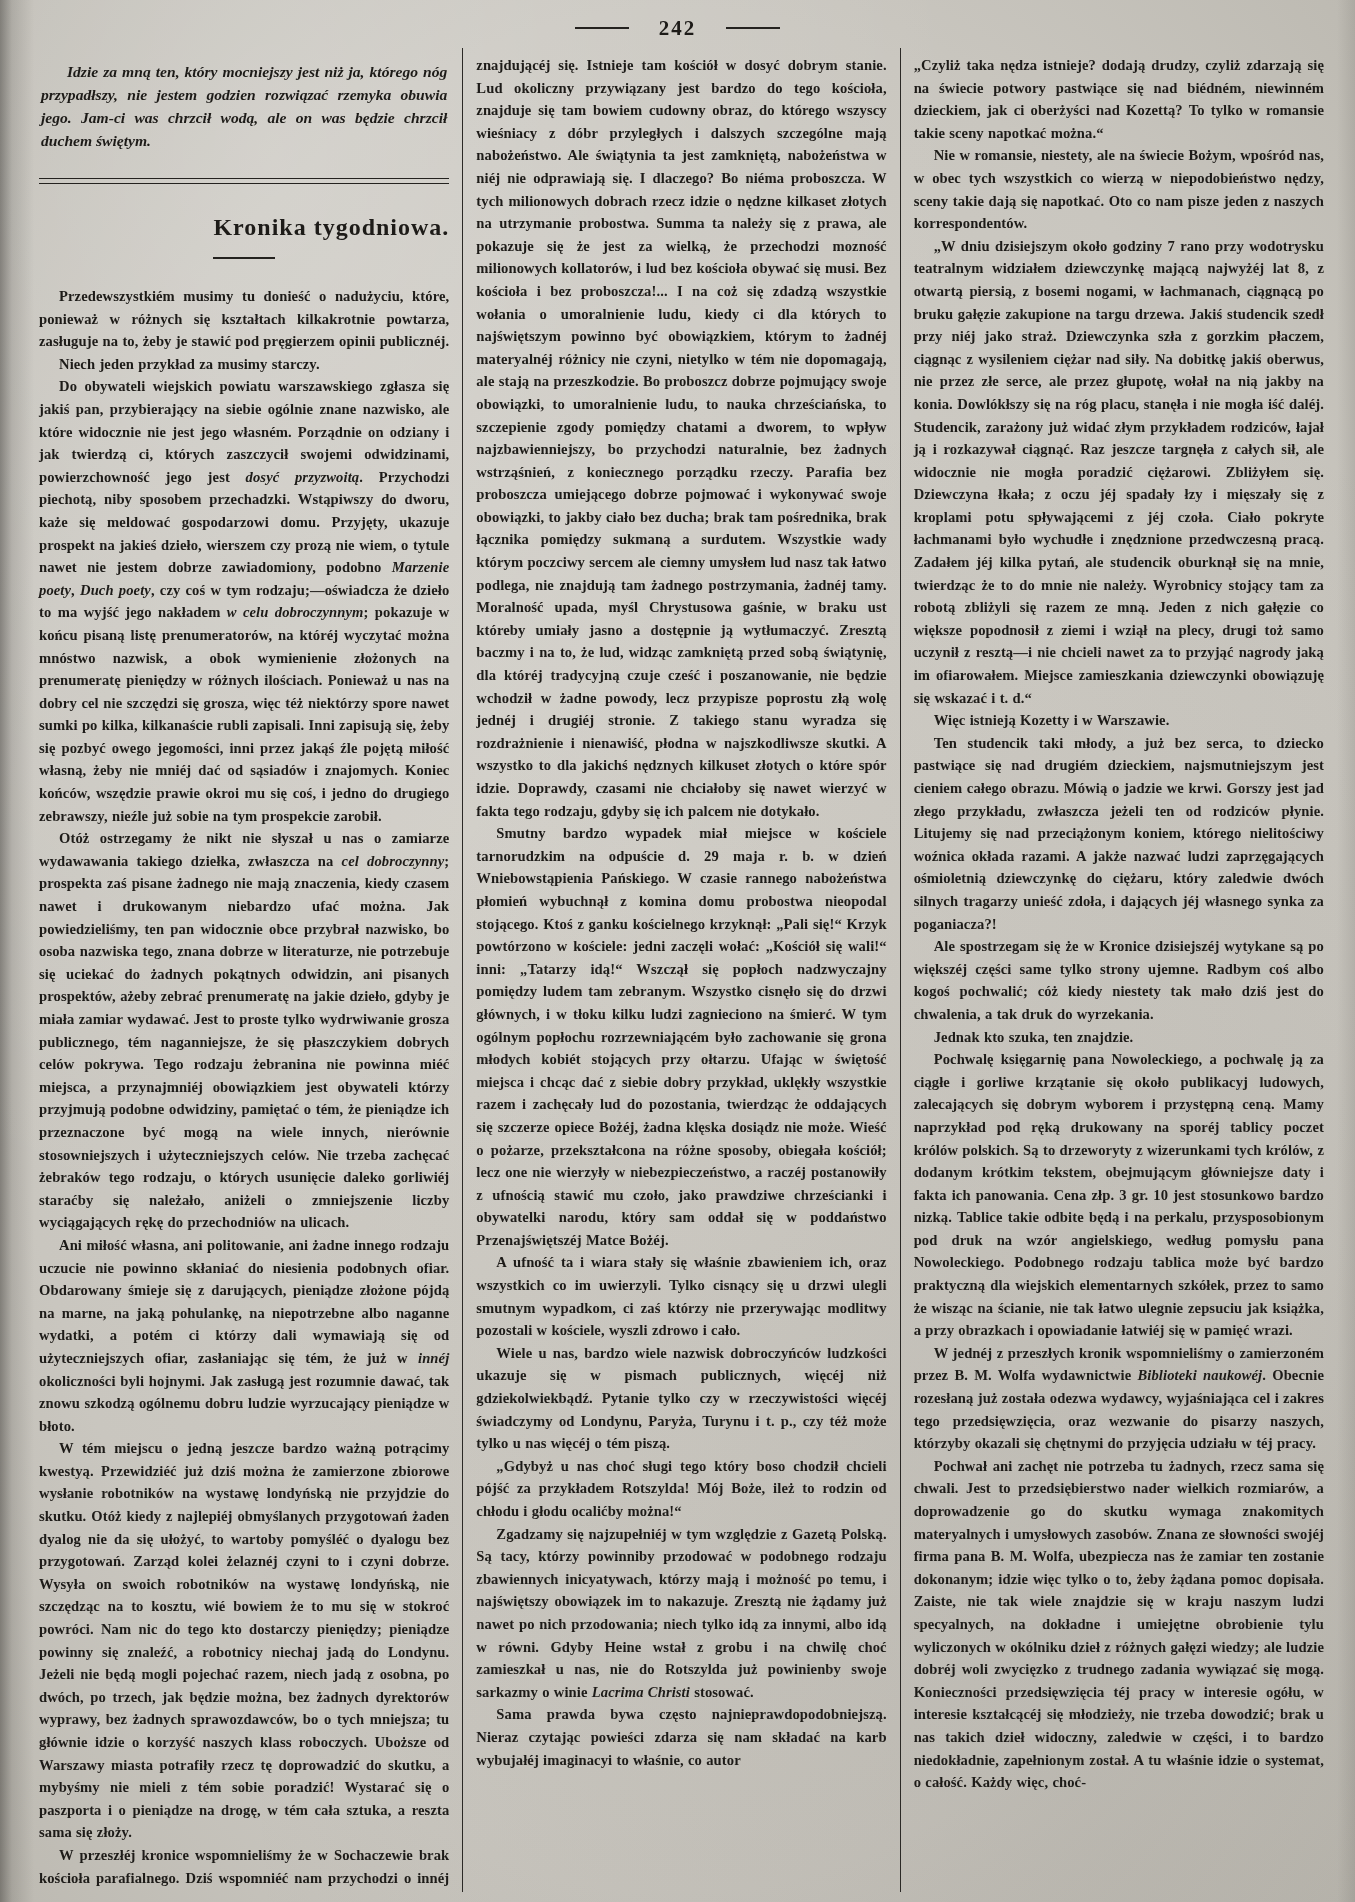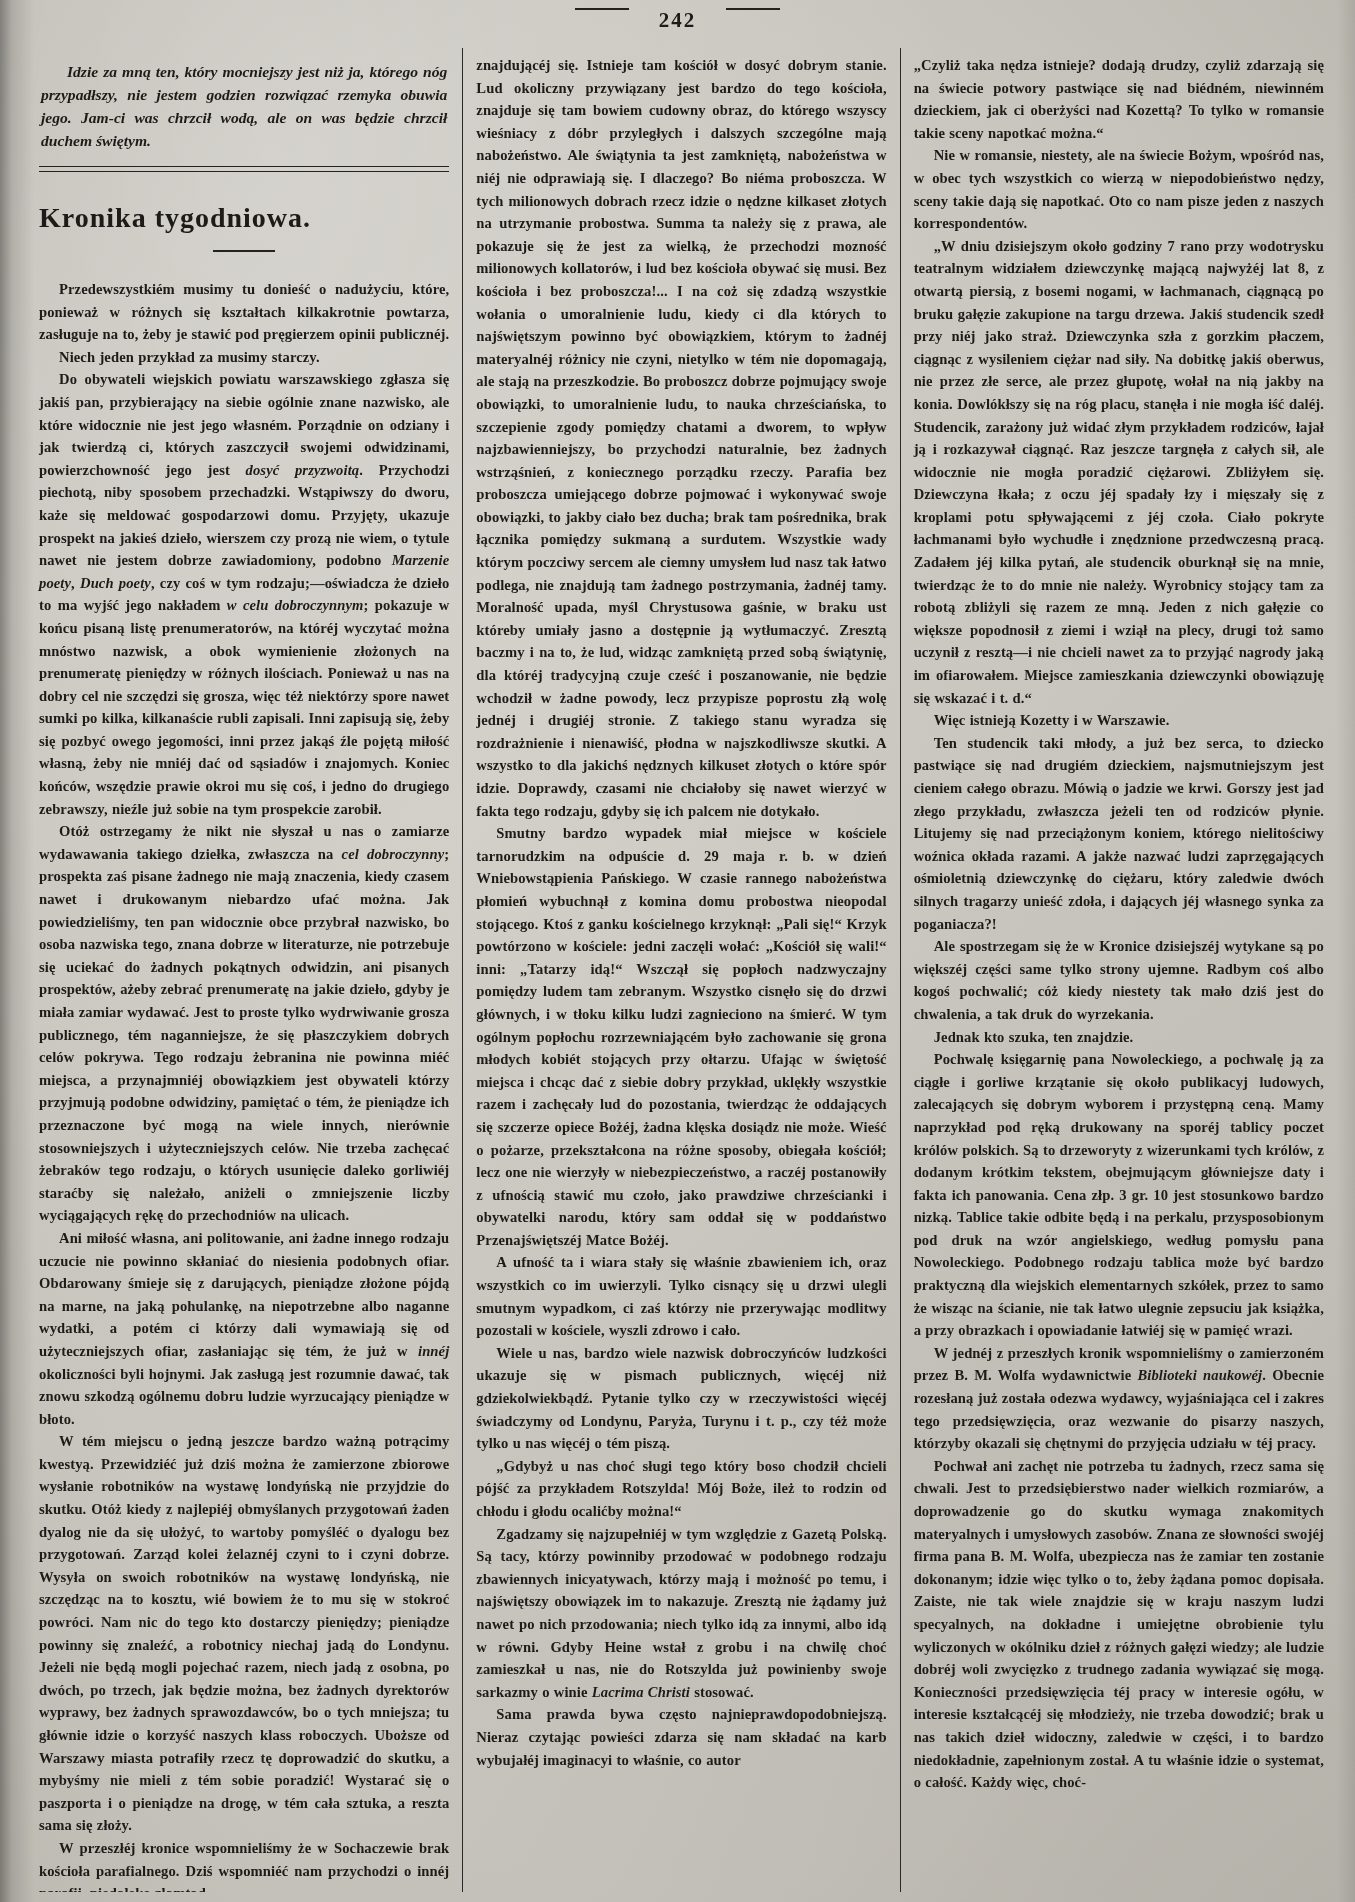--- a/index.html
+++ b/index.html
@@ -13,47 +13,47 @@
     background:
       linear-gradient(90deg, rgba(25,23,20,.40) 0px, rgba(25,23,20,.14) 12px, rgba(25,23,20,0) 34px),
       linear-gradient(270deg, rgba(25,23,20,.10) 0px, rgba(25,23,20,0) 18px),
       radial-gradient(ellipse at 20% 8%, rgba(255,255,255,.22), rgba(255,255,255,0) 45%),
       radial-gradient(ellipse at 80% 90%, rgba(90,85,75,.12), rgba(0,0,0,0) 55%),
       radial-gradient(ellipse at 50% 50%, #d2cfc8 0%, #c9c6bf 70%, #bdbab2 100%);
     font-family:"Liberation Serif","DejaVu Serif",serif;
   }
   .page-header{
     height:40px;
-    display:flex;justify-content:center;
+    display:flex;align-items:center;justify-content:center;
     padding-top:8px;
   }
   .num-rule{display:inline-block;width:54px;height:2px;background:#24221f;margin:0 30px;}
   .page-num{font-size:21px;font-weight:600;letter-spacing:2px;}
   .cols{
     display:flex;
     padding:0 18px 0 26px;
     height:1844px;
   }
   .col{flex:1 1 0;padding:0 13px;overflow:hidden;}
   .col + .col{border-left:1.6px solid #2b2926;padding-left:13px;}
   .epigraph{
-    margin:12px 2px 14px 2px;
+    margin:12px 2px 26px 2px;
     font-style:italic;font-weight:700;
     font-size:15.6px;line-height:23px;
     text-indent:26px;text-align:justify;
   }
   .double-rule{
     height:4px;margin:2px 0 0 0;
     border-top:1.6px solid #24221f;
     border-bottom:1.6px solid #24221f;
   }
   .title{
     margin:30px 0 16px 0;
-    text-align:left;
-    font-size:28px;font-weight:600;letter-spacing:1px;
+    text-align:right;
+    font-size:24px;font-weight:600;letter-spacing:1px;
   }
   .short-rule{width:62px;height:2px;background:#24221f;margin:0 auto 26px auto;}
   .body{text-align:justify;}
   .para{
     margin:0;
     font-size:14.6px;line-height:22.6px;
     font-weight:600;
     letter-spacing:.1px;
     word-spacing:.5px;
     text-indent:20px;

